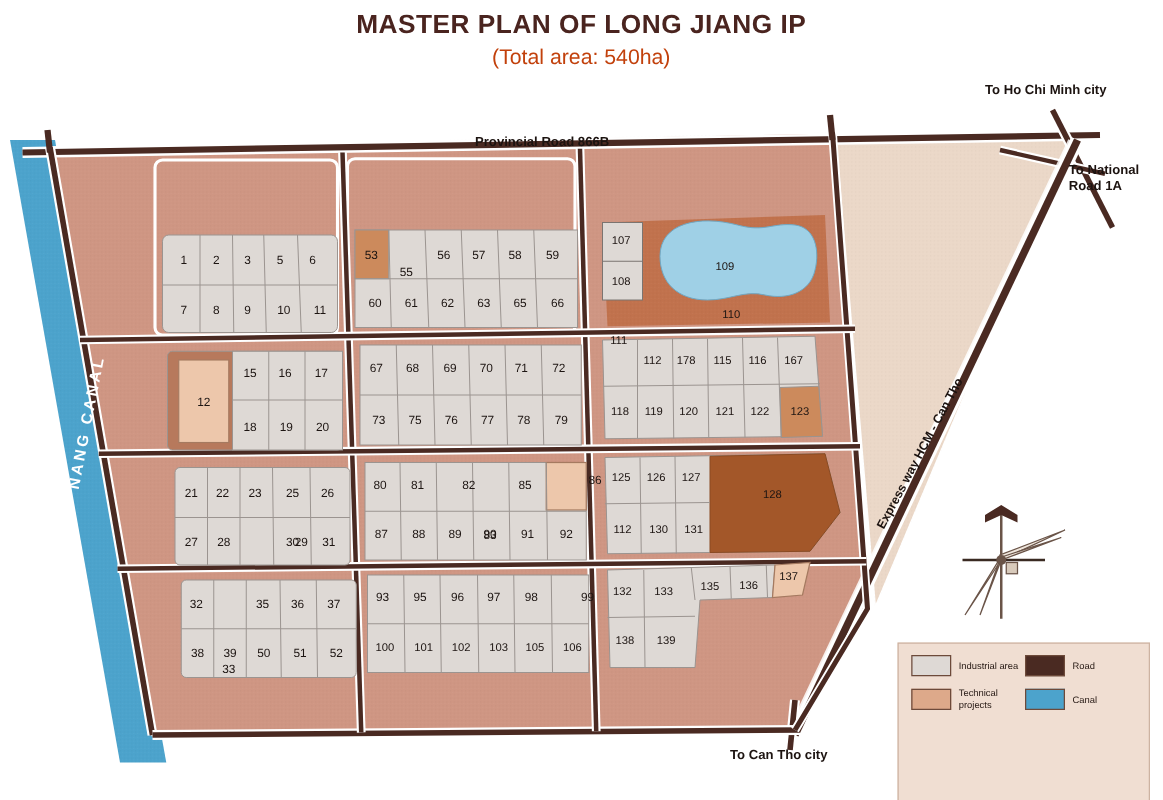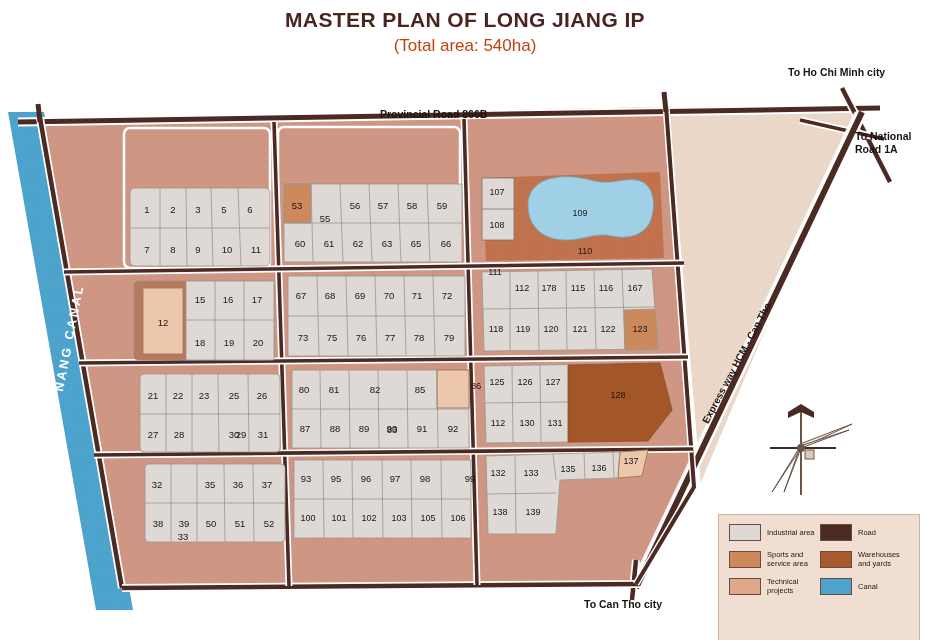--- a/index.html
+++ b/index.html
@@ -444,36 +444,20 @@
         <div class="lg-sw" style="background:#ded9d5"></div>
         <div class="lg-txt">Industrial area</div>
       </div>
       <div class="lg-col">
         <div class="lg-sw" style="background:#4a2a22"></div>
         <div class="lg-txt">Road</div>
       </div>
     </div>
     <div class="lg-row">
       <div class="lg-col">
-        <div class="lg-sw" style="background:#cc8a5c"></div>
-        <div class="lg-txt">
-          <div>Sports and</div>
-          <div>service area</div>
-        </div>
-      </div>
-      <div class="lg-col">
-        <div class="lg-sw" style="background:#a65a2e"></div>
-        <div class="lg-txt">
-          <div>Warehouses</div>
-          <div>and yards</div>
-        </div>
-      </div>
-    </div>
-    <div class="lg-row">
-      <div class="lg-col">
         <div class="lg-sw" style="background:#dda98a"></div>
         <div class="lg-txt">Technical projects</div>
       </div>
       <div class="lg-col">
         <div class="lg-sw" style="background:#4ca3cc"></div>
         <div class="lg-txt">Canal</div>
       </div>
     </div>
   </div>
 

